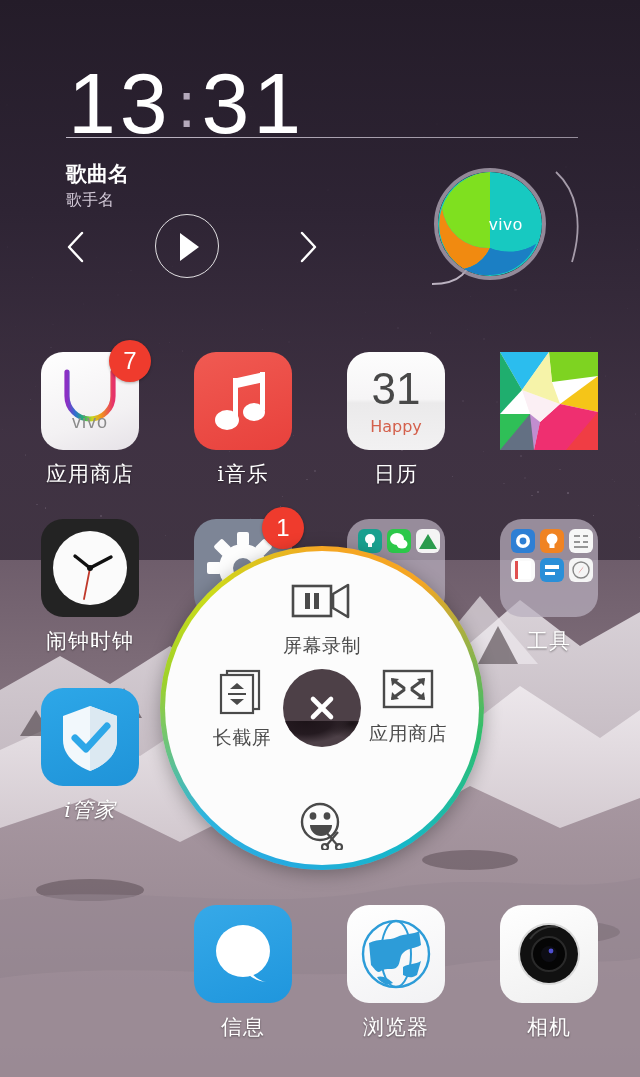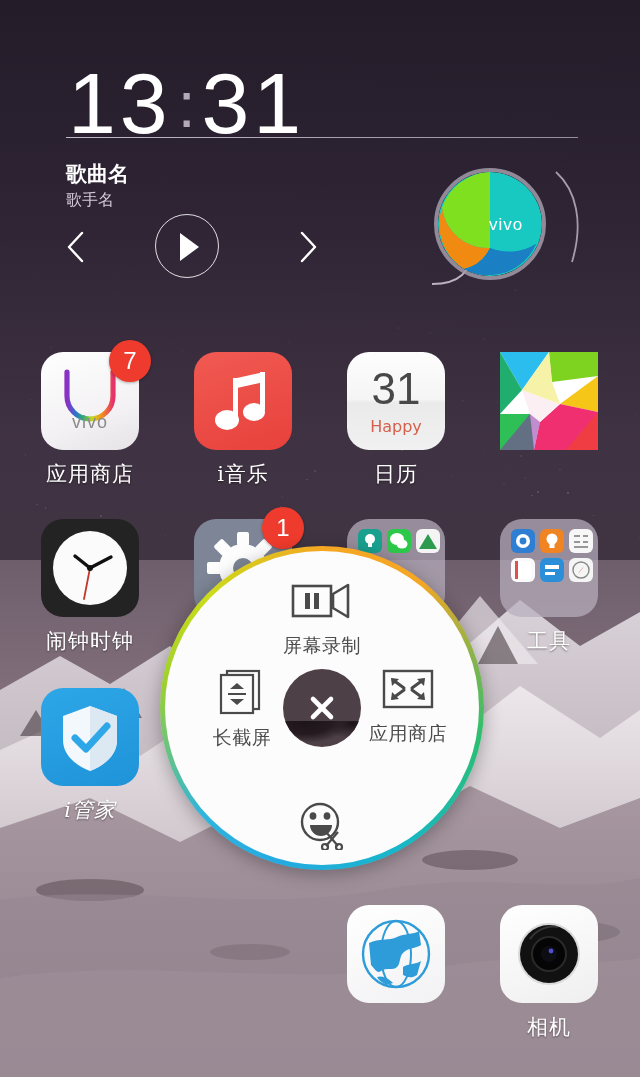--- a/index.html
+++ b/index.html
@@ -666,31 +666,41 @@
       <svg viewBox="0 0 98 98" width="98" height="98" style="position:absolute;left:0;top:0;">
         <path d="M49,18 L76,28 L76,52 C76,68 62,78 49,83 C36,78 22,68 22,52 L22,28 Z" fill="#f2f8fc"></path>
         <path d="M49,18 L76,28 L76,52 C76,68 62,78 49,83 Z" fill="#dce9f2"></path>
         <polyline points="34,50 45,61 66,38" fill="none" stroke="#2da7e8" stroke-width="7" stroke-linecap="round" stroke-linejoin="round"></polyline>
       </svg>
     </div>
     <div class="lbl">i管家</div>
   </div>
 
 
+  <div class="app" style="left:163px; top:905px;">
+    <div class="ic ic-msg">
+      <svg viewBox="0 0 98 98" width="98" height="98" style="position:absolute;left:0;top:0;">
+        <ellipse cx="49" cy="46" rx="27" ry="26" fill="#ffffff"></ellipse>
+        <path d="M56,66 C60,72 66,76 72,77 C64,76 58,73 54,69 Z" fill="#ffffff"></path>
+      </svg>
+    </div>
+    <div class="lbl">信息</div>
+  </div>
 
   <div class="app" style="left:316px; top:905px;">
     <div class="ic ic-brow">
       <svg viewBox="0 0 98 98" width="98" height="98" style="position:absolute;left:0;top:0;">
         <circle cx="49" cy="49" r="33" fill="none" stroke="#2d9cd8" stroke-width="2.4"></circle>
         <ellipse cx="49" cy="49" rx="15" ry="33" fill="none" stroke="#2d9cd8" stroke-width="2"></ellipse>
         <path d="M22,38 C32,33 42,36 50,32 C58,28 66,30 72,26 L74,40 C68,44 62,42 56,48 C52,52 54,58 50,62 C46,66 40,62 34,66 C30,69 28,64 24,60 Z" fill="#2d9cd8"></path>
         <path d="M56,62 C62,58 68,60 74,56 L70,70 C64,74 60,72 56,70 Z" fill="#2d9cd8"></path>
         <path d="M30,72 C36,70 42,74 46,78 L40,80 C36,78 32,76 30,72 Z" fill="#2d9cd8"></path>
       </svg>
     </div>
+    <div class="lbl">浏览器</div>
   </div>
 
   <div class="app" style="left:469px; top:905px;">
     <div class="ic ic-cam">
       <svg viewBox="0 0 98 98" width="98" height="98" style="position:absolute;left:0;top:0;">
         <circle cx="49" cy="49" r="31" fill="#d9d9d9"></circle>
         <circle cx="49" cy="49" r="29" fill="#111111"></circle>
         <circle cx="49" cy="49" r="17" fill="#050505" stroke="#2a2a2a" stroke-width="2"></circle>
         <circle cx="49" cy="49" r="8" fill="#0d0d14"></circle>
         <circle cx="51" cy="46" r="2.4" fill="#4f4fd0"></circle>

